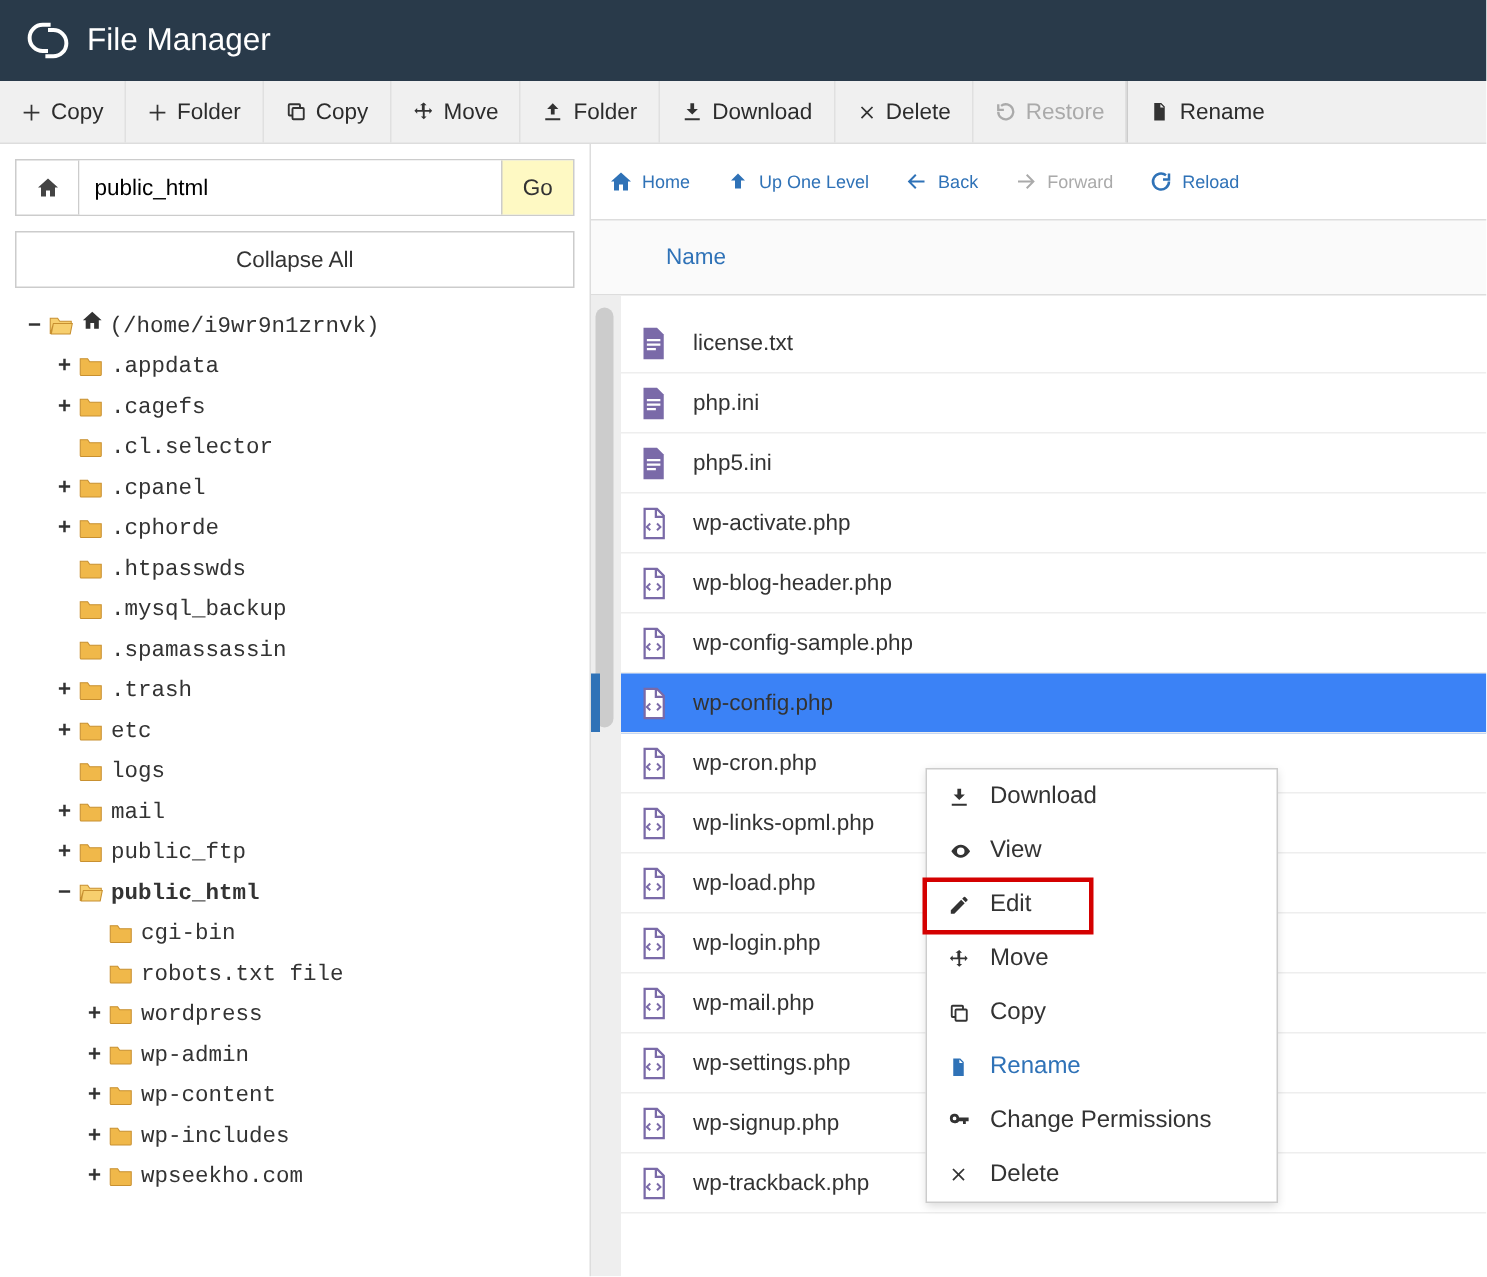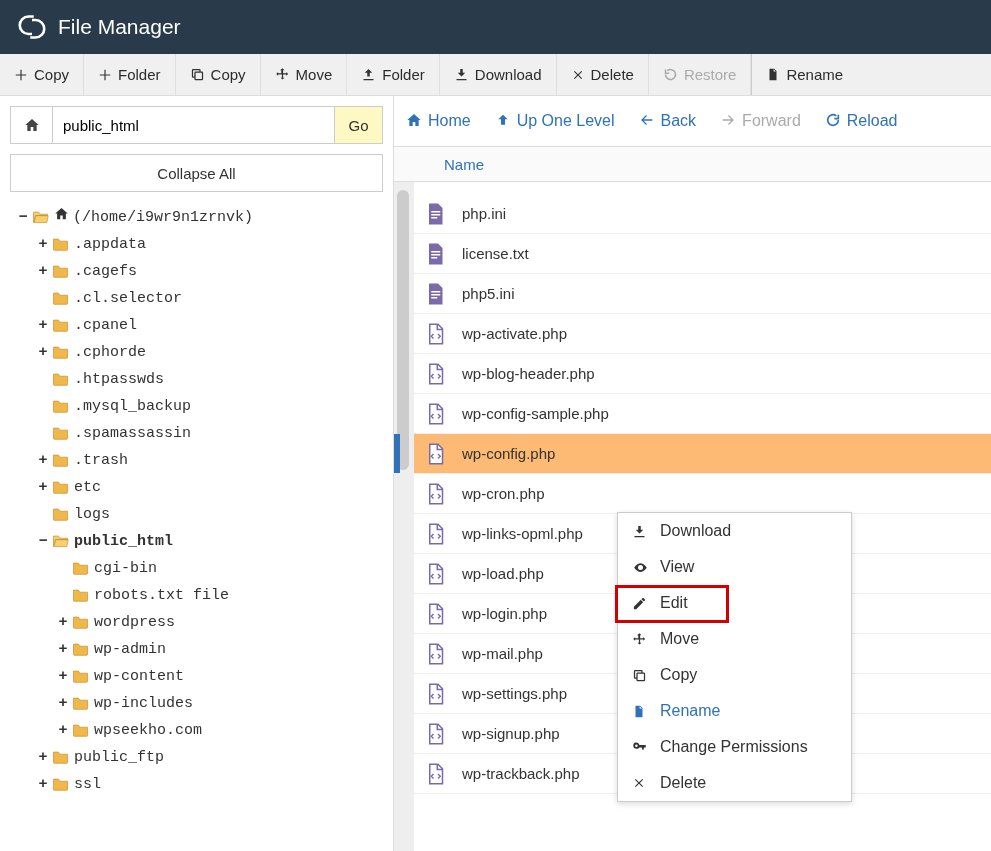--- a/index.html
+++ b/index.html
@@ -36,35 +36,35 @@
 .tree > ul { padding-left: 6px; }
 .tree li { line-height: 27px; white-space: nowrap; }
 .tree .toggle { display: inline-block; width: 14px; text-align: center; font-weight: bold; color: #333; cursor: pointer; }
 .tree .folder-ico { display: inline-flex; width: 18px; margin: 0 4px 0 2px; vertical-align: middle; }
 .tree .home-sm { margin-right: 4px; color: #333; }
 .tree .label { cursor: pointer; }
 .tree .bold { font-weight: bold; }
 
 
 .nav-row { display: flex; align-items: center; height: 50px; padding: 0 12px; gap: 24px; }
-.nav-row .nav-lnk { color: #2f72b7; display: flex; gap: 6px; font-size: 16px; cursor: pointer; }
+.nav-row .nav-lnk { color: #2f72b7; display: flex; align-items: center; gap: 6px; font-size: 12px; cursor: pointer; }
 .nav-row .nav-lnk.disabled { color: #aaa; }
 
 
-.tbl-head { background: #fafafa; border-top: 1px solid #ddd; border-bottom: 1px solid #ddd; height: 36px; display: flex; align-items: center; padding-left: 50px; }
+.tbl-head { background: #fafafa; border-top: 1px solid #ddd; border-bottom: 1px solid #ddd; height: 51px; display: flex; align-items: center; padding-left: 50px; }
 .tbl-head .col-name { color: #2f72b7; font-size: 15px; }
 
 
 .file-list-wrap { position: relative; overflow: hidden; flex: 1; }
 .scroll-gutter { position: absolute; left: 0; top: 0; bottom: 0; width: 20px; background: #eee; }
 .scroll-thumb { position: absolute; left: 3px; top: 8px; width: 12px; height: 280px; background: #ccc; border-radius: 6px; }
 .file-list { margin-left: 20px; }
 .file-row { display: flex; align-items: center; height: 40px; border-bottom: 1px solid #eee; padding-left: 10px; cursor: pointer; position: relative; }
 .file-row.partial { height: 12px; border-bottom: none; }
-.file-row.selected { background: #fdba74; text-align: center; }
+.file-row.selected { background: #3b82f6; text-align: center; }
 .file-row.selected::before { content: ""; position: absolute; left: -20px; top: 0; bottom: 0; width: 6px; background: #2f72b7; }
 .file-ico { width: 22px; height: 22px; margin-right: 16px; display: inline-flex; align-items: center; justify-content: center; }
 .file-name { font-size: 15px; color: #333; }
 
 
 .ctx-menu { position: absolute; left: 617px; top: 512px; width: 235px; background: #fff; border: 1px solid #ccc; box-shadow: 0 2px 6px rgba(0,0,0,0.15); z-index: 50; }
 .ctx-item { display: flex; align-items: center; height: 36px; padding: 0 14px; cursor: pointer; font-size: 16px; color: #333; }
 .ctx-item .ci-ico { width: 20px; margin-right: 8px; display: inline-flex; align-items: center; }
 .ctx-item.rename { color: #2f72b7; }
 .edit-highlight { position: absolute; border: 3px solid #d40000; width: 114px; height: 38px; left: 615px; top: 585px; z-index: 60; pointer-events: none; }
@@ -229,20 +229,30 @@
               <li><span class="toggle">+</span><span class="folder-ico">
                   <svg width="17" height="14" viewBox="0 0 24 20" fill="#f0b84a" stroke="#c89030" stroke-width="1">
                     <path d="M2 3h7l2 3h11v12a1 1 0 0 1-1 1H3a1 1 0 0 1-1-1z"></path>
                   </svg>
                 </span><span class="label">etc</span></li>
               <li><span class="toggle"></span><span class="folder-ico">
                   <svg width="17" height="14" viewBox="0 0 24 20" fill="#f0b84a" stroke="#c89030" stroke-width="1">
                     <path d="M2 3h7l2 3h11v12a1 1 0 0 1-1 1H3a1 1 0 0 1-1-1z"></path>
                   </svg>
                 </span><span class="label">logs</span></li>
+              <li><span class="toggle">+</span><span class="folder-ico">
+                  <svg width="17" height="14" viewBox="0 0 24 20" fill="#f0b84a" stroke="#c89030" stroke-width="1">
+                    <path d="M2 3h7l2 3h11v12a1 1 0 0 1-1 1H3a1 1 0 0 1-1-1z"></path>
+                  </svg>
+                </span><span class="label">mail</span></li>
+              <li><span class="toggle">+</span><span class="folder-ico">
+                  <svg width="17" height="14" viewBox="0 0 24 20" fill="#f0b84a" stroke="#c89030" stroke-width="1">
+                    <path d="M2 3h7l2 3h11v12a1 1 0 0 1-1 1H3a1 1 0 0 1-1-1z"></path>
+                  </svg>
+                </span><span class="label">public_ftp</span></li>
               <li><span class="toggle">−</span><span class="folder-ico">
                   <svg width="17" height="14" viewBox="0 0 24 20" fill="#f7cf6e" stroke="#c89030" stroke-width="1">
                     <path d="M2 3h7l2 3h11v2H5l-3 10zM5 8h18l-2 10H3z"></path>
                   </svg>
                 </span><span class="label bold">public_html</span><ul>
                   <li><span class="toggle"></span><span class="folder-ico">
                       <svg width="17" height="14" viewBox="0 0 24 20" fill="#f0b84a" stroke="#c89030" stroke-width="1">
                         <path d="M2 3h7l2 3h11v12a1 1 0 0 1-1 1H3a1 1 0 0 1-1-1z"></path>
                       </svg>
                     </span><span class="label">cgi-bin</span></li>
@@ -270,30 +280,20 @@
                       <svg width="17" height="14" viewBox="0 0 24 20" fill="#f0b84a" stroke="#c89030" stroke-width="1">
                         <path d="M2 3h7l2 3h11v12a1 1 0 0 1-1 1H3a1 1 0 0 1-1-1z"></path>
                       </svg>
                     </span><span class="label">wp-includes</span></li>
                   <li><span class="toggle">+</span><span class="folder-ico">
                       <svg width="17" height="14" viewBox="0 0 24 20" fill="#f0b84a" stroke="#c89030" stroke-width="1">
                         <path d="M2 3h7l2 3h11v12a1 1 0 0 1-1 1H3a1 1 0 0 1-1-1z"></path>
                       </svg>
                     </span><span class="label">wpseekho.com</span></li>
                 </ul></li>
-              <li><span class="toggle">+</span><span class="folder-ico">
-                  <svg width="17" height="14" viewBox="0 0 24 20" fill="#f0b84a" stroke="#c89030" stroke-width="1">
-                    <path d="M2 3h7l2 3h11v12a1 1 0 0 1-1 1H3a1 1 0 0 1-1-1z"></path>
-                  </svg>
-                </span><span class="label">public_ftp</span></li>
-              <li><span class="toggle">+</span><span class="folder-ico">
-                  <svg width="17" height="14" viewBox="0 0 24 20" fill="#f0b84a" stroke="#c89030" stroke-width="1">
-                    <path d="M2 3h7l2 3h11v12a1 1 0 0 1-1 1H3a1 1 0 0 1-1-1z"></path>
-                  </svg>
-                </span><span class="label">ssl</span></li>
             </ul></li>
         </ul>
     </div>
   </div>
 
   <div class="content">
     <div class="nav-row">
       <span class="nav-lnk">
         <svg class="sm-ico" viewBox="0 0 24 24" fill="#2f72b7">
             <path d="M12 3l10 9h-3v9h-5v-6h-4v6H5v-9H2z"></path>
@@ -334,30 +334,30 @@
       </div>
       <div class="file-list" id="file-list">
         <div class="file-row partial"></div>
       <div class="file-row">
             <span class="file-ico">
               <svg width="18" height="22" viewBox="0 0 24 28" fill="#7a6aa8">
                 <path d="M4 0h12l6 6v22H4z"></path>
                 <path fill="#fff" d="M7 10h12v2H7zm0 4h12v2H7zm0 4h8v2H7z"></path>
               </svg>
             </span>
-            <span class="file-name">php.ini</span>
+            <span class="file-name">license.txt</span>
           </div>
           <div class="file-row">
             <span class="file-ico">
               <svg width="18" height="22" viewBox="0 0 24 28" fill="#7a6aa8">
                 <path d="M4 0h12l6 6v22H4z"></path>
                 <path fill="#fff" d="M7 10h12v2H7zm0 4h12v2H7zm0 4h8v2H7z"></path>
               </svg>
             </span>
-            <span class="file-name">license.txt</span>
+            <span class="file-name">php.ini</span>
           </div>
           <div class="file-row">
             <span class="file-ico">
               <svg width="18" height="22" viewBox="0 0 24 28" fill="#7a6aa8">
                 <path d="M4 0h12l6 6v22H4z"></path>
                 <path fill="#fff" d="M7 10h12v2H7zm0 4h12v2H7zm0 4h8v2H7z"></path>
               </svg>
             </span>
             <span class="file-name">php5.ini</span>
           </div>

